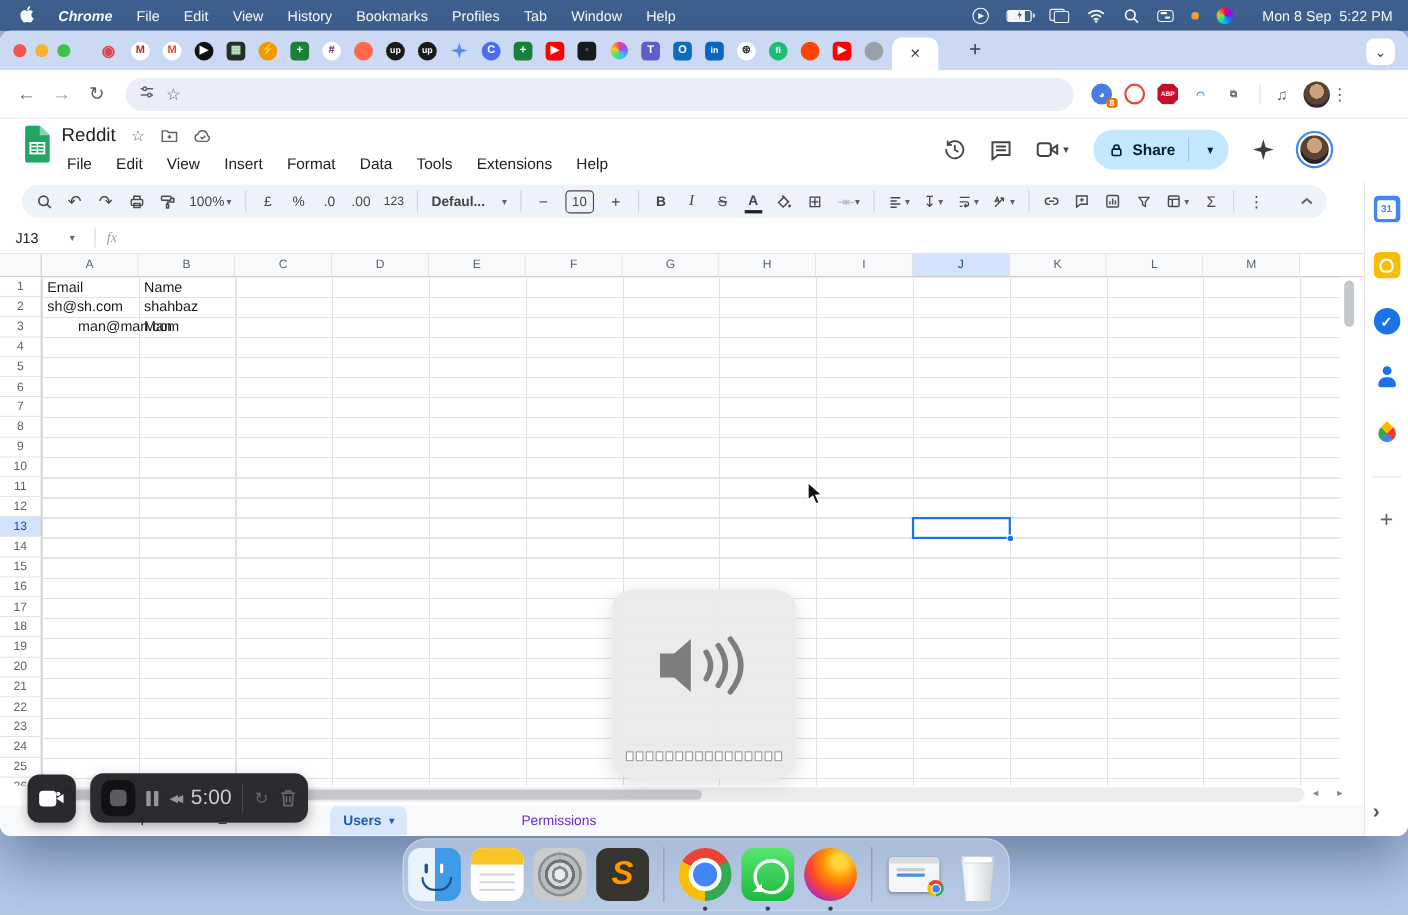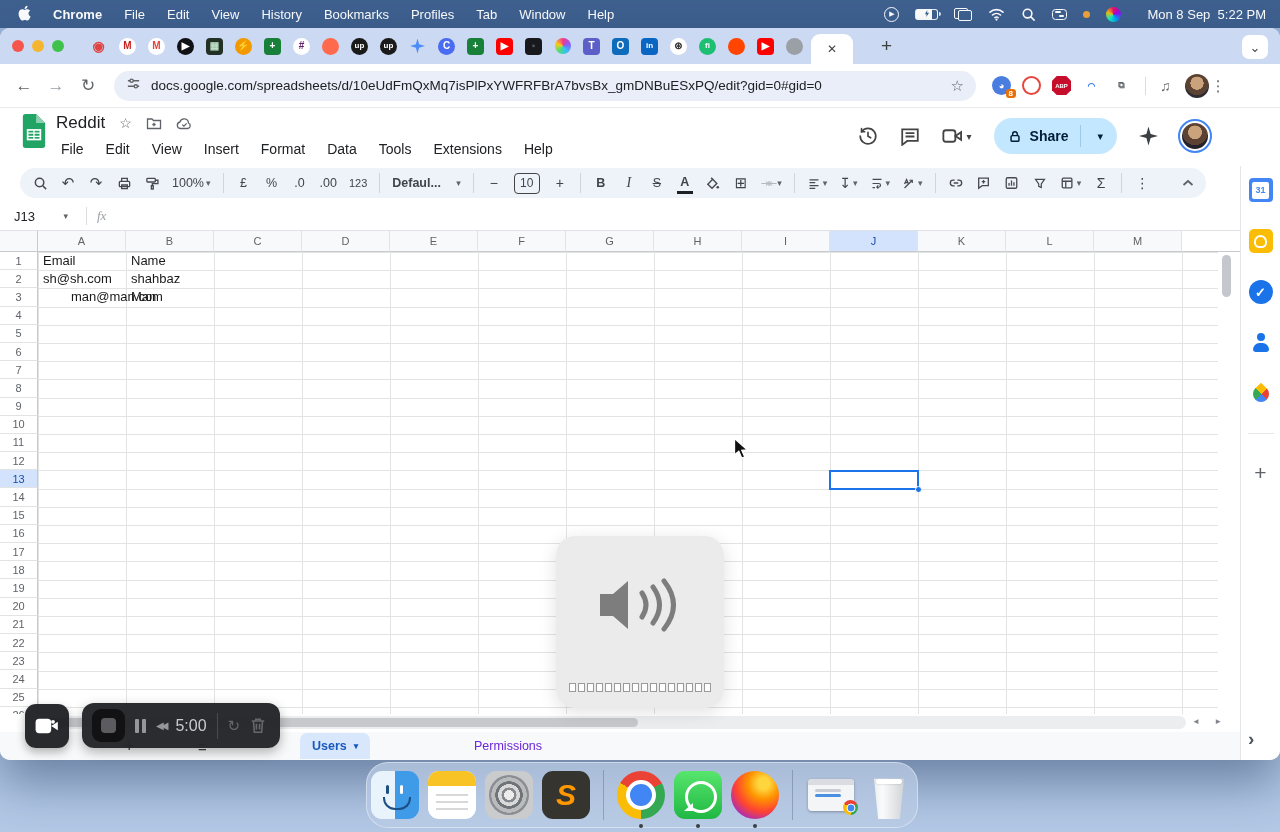--- a/index.html
+++ b/index.html
@@ -4,21 +4,21 @@
 <style>
   * { margin:0; padding:0; box-sizing:border-box; }
   html,body { width:1280px; height:832px; overflow:hidden; }
   body { font-family:"Liberation Sans", sans-serif; background:linear-gradient(180deg,#9db7da,#b3c9e6); position:relative; }
   #screen { position:absolute; inset:0; }
 
   
   #menubar { position:absolute; left:0; top:0; width:1280px; height:28px; background:#3f618f; display:flex; align-items:center; color:#fff; font-size:13px; }
   #menubar-left { display:flex; align-items:center; gap:22px; padding-left:18px; }
   #menubar-left .mb-item { cursor:default; white-space:nowrap; }
-  #menubar-left .mb-item.bold { font-weight:bold; }
+  #menubar-left .mb-item.bold { font-weight:bold;font-style:italic; }
   #menubar-right { margin-left:auto; display:flex; align-items:center; gap:16px; padding-right:14px; }
   .mb-ico { display:flex; align-items:center; justify-content:center; height:18px; }
   .play-circ { width:15px; height:15px; border:1.4px solid #fff; border-radius:50%; font-size:7px; display:flex; align-items:center; justify-content:center; color:#fff; }
   .battery { width:23px; height:11px; border:1.4px solid rgba(255,255,255,.9); border-radius:3px; position:relative; background:linear-gradient(90deg,#fff 0 75%, transparent 75%); }
   .battery:after { content:''; position:absolute; right:-4px; top:2.5px; width:2.5px; height:4px; background:rgba(255,255,255,.85); border-radius:0 2px 2px 0; }
   .battery .bolt { position:absolute; left:7px; top:0.5px; width:7px; height:7px; background:#3f618f; clip-path:polygon(55% 0,20% 60%,45% 60%,40% 100%,80% 38%,52% 38%); }
   .screens { position:relative; width:18px; height:13px; }
   .screens:before { content:''; position:absolute; left:0; top:0; width:12px; height:9px; border:1.4px solid #fff; border-radius:2px; }
   .screens:after { content:''; position:absolute; right:0; bottom:0; width:12px; height:9px; border:1.4px solid #fff; border-radius:2px; background:#3f618f; }
   .cc-pill { width:15px; height:11px; border:1.4px solid #fff; border-radius:3.5px; display:flex; flex-direction:column; justify-content:space-around; padding:1px 2px; }
@@ -156,21 +156,21 @@
   .vol-seg { width:7px; height:9px; background:#fdfdfd; border:1px solid #9a9a9a; }
 
   
   #rec-cam { position:absolute; left:25px; top:704px; width:44px; height:44px; background:rgba(30,31,34,.95); border-radius:11px; display:flex; align-items:center; justify-content:center; cursor:pointer; box-shadow:0 4px 10px rgba(0,0,0,.3); }
   #rec-pill { position:absolute; left:82px; top:703px; width:198px; height:45px; background:rgba(36,37,40,.97); border-radius:12px; display:flex; align-items:center; padding:0 10px; gap:10px; box-shadow:0 4px 12px rgba(0,0,0,.3); }
   #rec-stop { width:33px; height:33px; background:#121214; border-radius:9px; display:flex; align-items:center; justify-content:center; cursor:pointer; }
   #rec-stop i { width:15px; height:15px; background:#5c5c60; border-radius:4px; }
   #rec-pause { display:flex; gap:3px; cursor:pointer; }
   #rec-pause i { width:4px; height:14px; background:#97979b; border-radius:1px; }
   #rec-rewind { color:#97979b; font-size:10px; letter-spacing:-3px; cursor:pointer; }
-  #rec-time { color:#cbcbcf; font-size:16px; }
+  #rec-time { color:#cbcbcf; font-size:19px; }
   #rec-div { width:1px; height:26px; background:#4a4a4e; }
   #rec-restart { color:#67676b; font-size:15px; cursor:pointer; }
   #rec-trash { cursor:pointer; display:flex; }
 
   
   #dock { position:absolute; left:366px; top:762px; width:552px; height:66px; background:rgba(186,203,228,.75); border:1px solid rgba(255,255,255,.4); border-radius:22px; display:flex; align-items:center; justify-content:center; gap:9px; padding:0 10px; }
   .dock-item { position:relative; width:48px; height:48px; cursor:pointer; flex:none; }
   .dock-item .dot { position:absolute; left:50%; bottom:-9px; transform:translateX(-50%); width:4px; height:4px; border-radius:50%; background:#3a3f46; }
   .dock-div { width:1px; height:50px; background:rgba(80,100,130,.4); flex:none; margin:0 4px; }
   .app-finder { border-radius:11px; background:linear-gradient(90deg,#e9f3fc 0 50%,#3f9ae8 50% 100%); overflow:hidden; }
@@ -325,21 +325,20 @@
         <span class="nav-btn">↻</span>
       </div>
       <div id="url-pill">
         <span>
           <svg width="15" height="15" viewBox="0 0 16 16" fill="none" stroke="#5f6368" stroke-width="1.5">
               <path d="M2 5h12M2 11h12"></path>
               <circle cx="6" cy="5" r="1.7" fill="#fff"></circle>
               <circle cx="10.5" cy="11" r="1.7" fill="#fff"></circle>
             </svg>
         </span>
-        <span id="url-text">docs.google.com/spreadsheets/d/10eUdFmQxMq7isPlPxYWFRFBrA7bvsBx_gmDNBuESxPQ/edit?gid=0#gid=0</span>
         <span id="bookmark-star">☆</span>
       </div>
       <div id="ext-icons">
           <span class="ext" style="background: rgb(74, 125, 224); color: rgb(255, 255, 255);">◕<span class="badge">8</span></span>
           <span class="ext ring"></span>
           <span class="ext abp" style="background: rgb(199, 13, 44); color: rgb(255, 255, 255); font-size: 6px;">ABP</span>
           <span class="ext" style="background: rgb(255, 255, 255); color: rgb(42, 109, 244);">◠</span>
           <span class="ext" style="background: rgb(255, 255, 255); color: rgb(95, 99, 104);">⧉</span>
         </div>
       <div id="after-ext">

